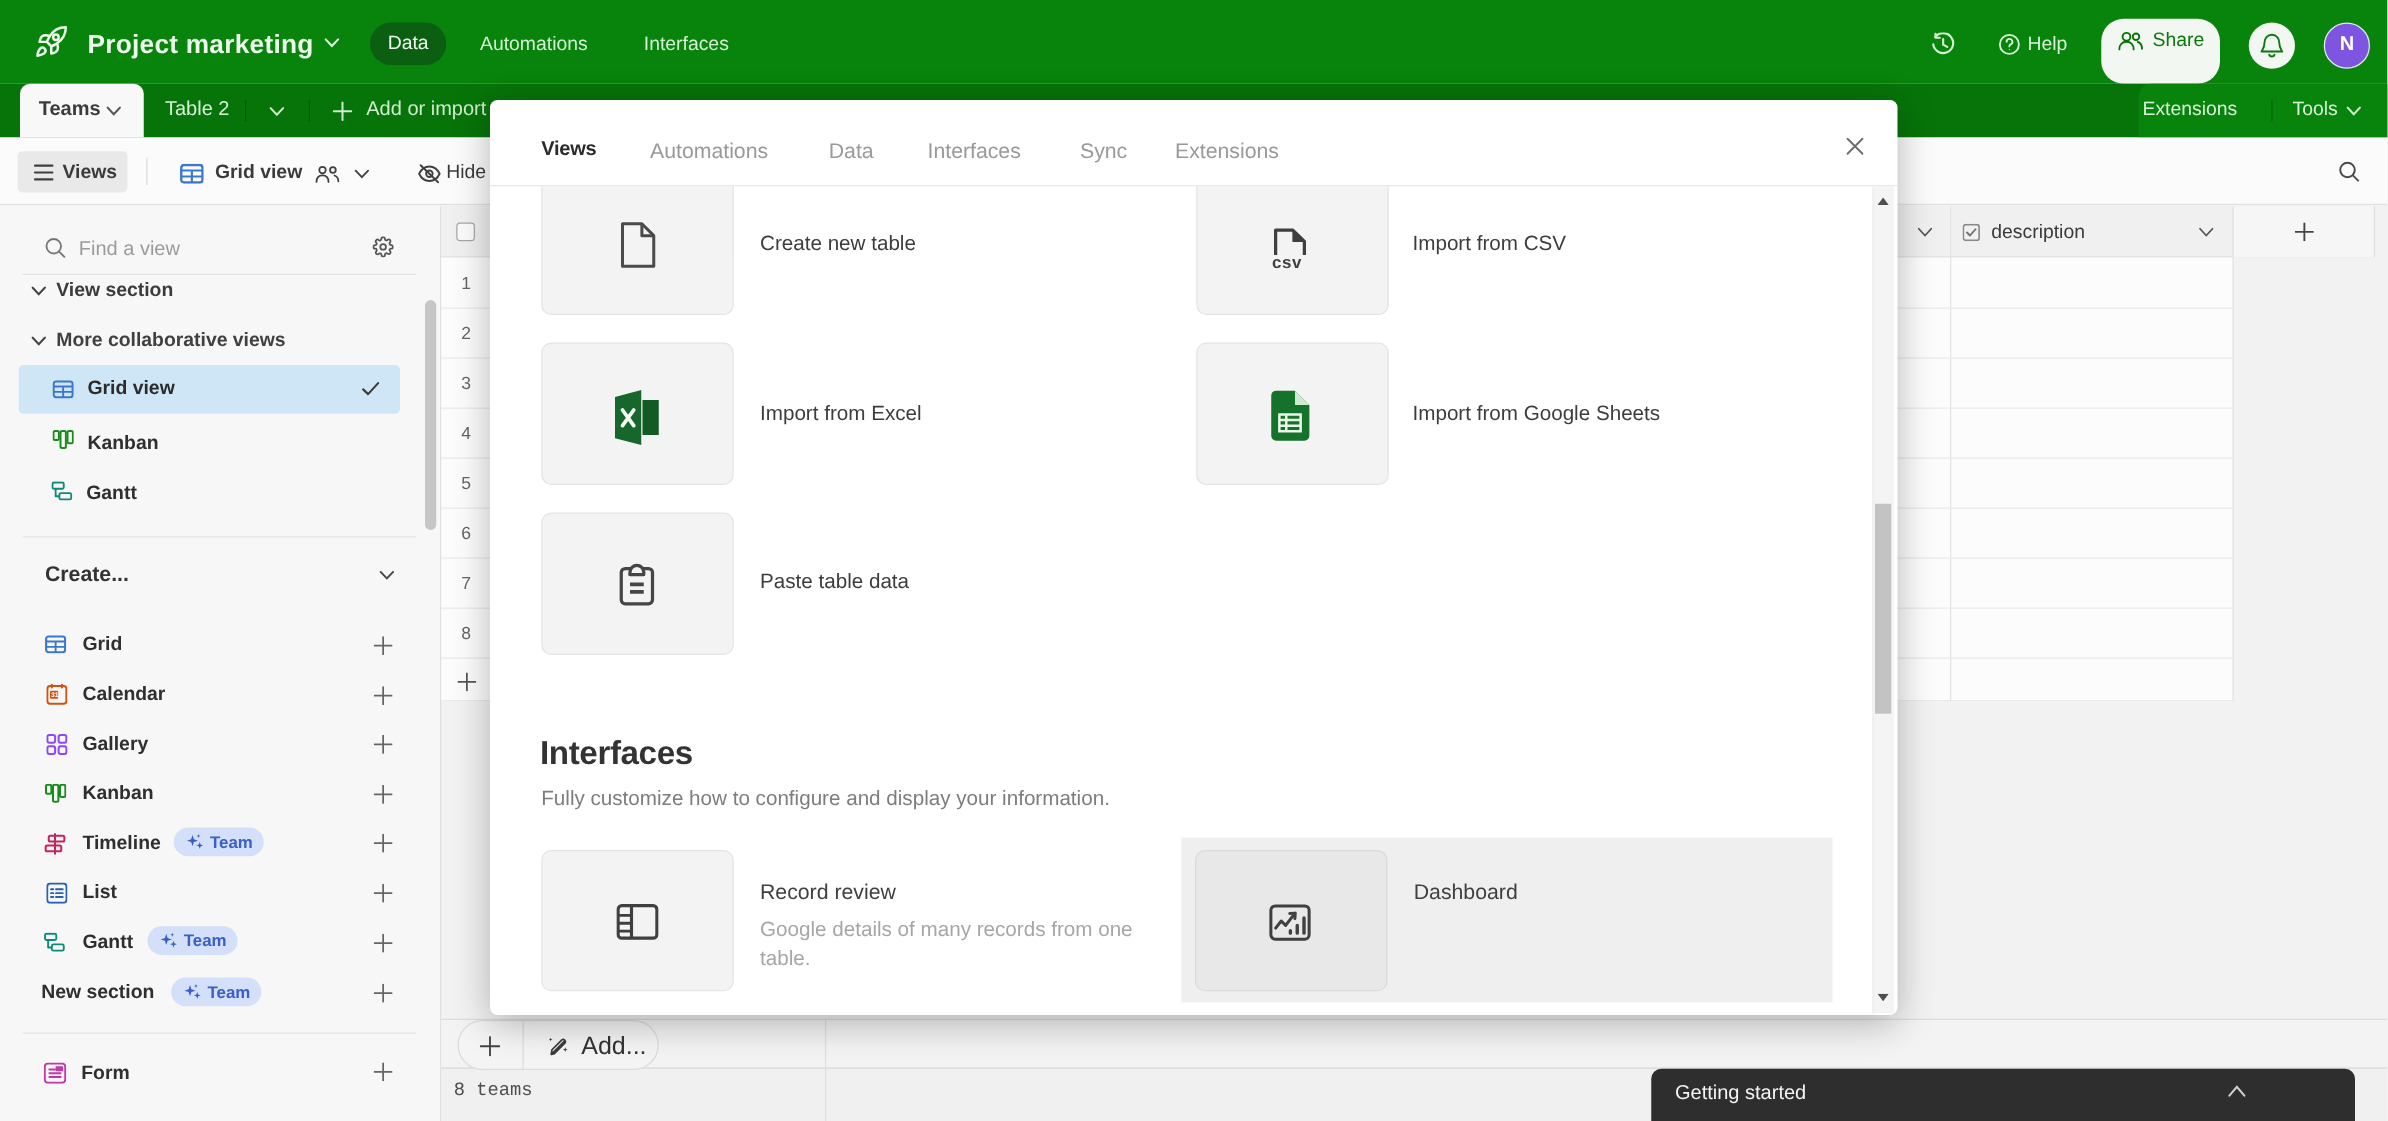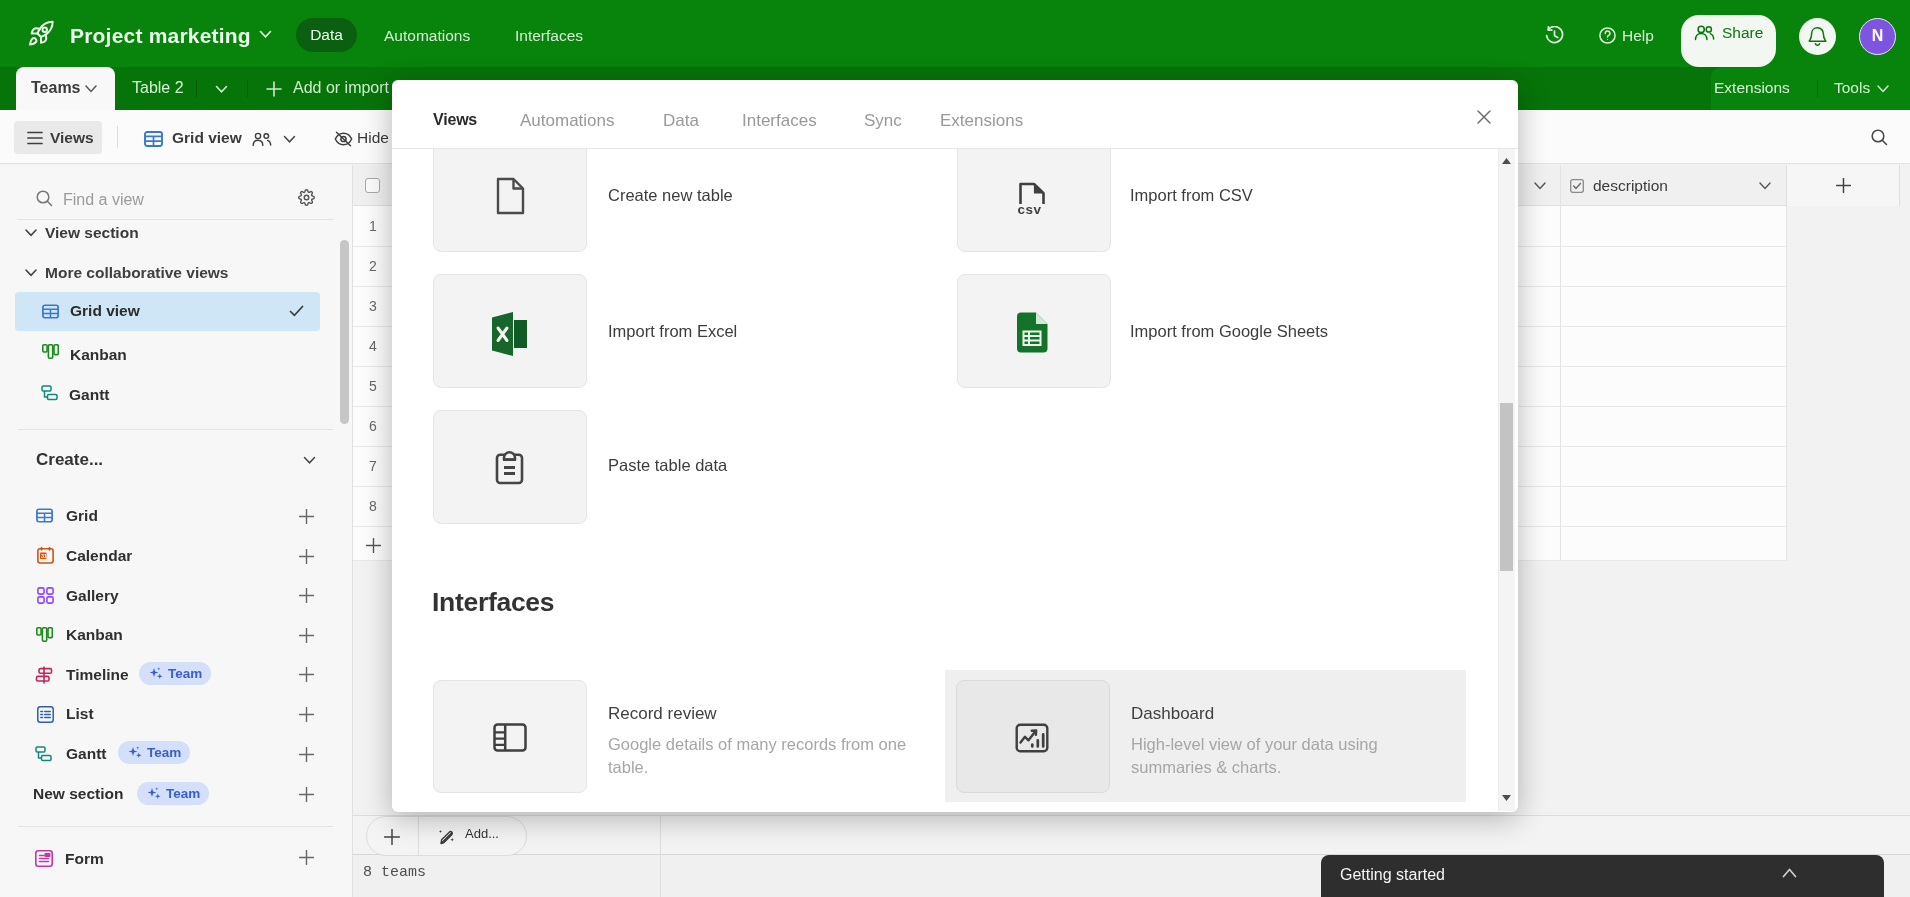--- a/index.html
+++ b/index.html
@@ -322,21 +322,21 @@
   <div class="abs" style="left:13px;top:1px;width:161px;height:40px;background:#f5f4f4;border:1px solid #dcdcdc;border-radius:20px;z-index:5;"></div>
   <div class="abs" style="left:65px;top:2px;width:1px;height:38px;background:#dcdcdc;z-index:6;"></div>
   <svg class="abs" style="left:31px;top:14px;z-index:7;" width="16" height="16" viewBox="0 0 16 16" fill="none" stroke="#444" stroke-width="1.5" stroke-linecap="round">
       <path d="M8 0.5 L8 15.5 M0.5 8 L15.5 8"></path>
     </svg>
   <svg class="abs" style="left:85px;top:14px;z-index:7;" width="17" height="17" viewBox="0 0 17 17" fill="none" stroke="#3b3b3b" stroke-width="1.5" stroke-linecap="round" stroke-linejoin="round">
     <path d="M3 14.5 L12 5.5 L14 3.5 M3 14.5 L5.5 13.9 L14 5.4 A1.8 1.8 0 0 0 11.5 2.9 L3.6 10.8 Z" fill="none" stroke-width="1.4"></path>
     <path d="M14.2 8.8 L14.7 10.2 L16.1 10.7 L14.7 11.2 L14.2 12.6 L13.7 11.2 L12.3 10.7 L13.7 10.2 Z" fill="#3b3b3b" stroke="none"></path>
     <path d="M2.5 1 L2.9 2.1 L4 2.5 L2.9 2.9 L2.5 4 L2.1 2.9 L1 2.5 L2.1 2.1 Z" fill="#3b3b3b" stroke="none"></path>
   </svg>
-  <div class="abs" style="left:112px;top:11px;font-size:13px;color:#333;z-index:7;">Add...</div>
+  <div class="abs" style="left:112px;top:11px;font-size:20px;color:#333;z-index:7;">Add...</div>
   <div class="abs" style="left:10px;top:49px;font-size:15px;color:#4f4f4f;font-family:Liberation Mono, monospace;">8 teams</div>
 </div>
 
 <div id="toast" class="abs" style="left:1321px;top:855px;width:563px;height:42px;background:#2e2e2e;border-radius:8px 8px 0 0;z-index:50;">
   <div class="abs" style="left:19px;top:11px;font-size:16px;color:#f5f5f5;">Getting started</div>
   <svg class="abs" style="left:461px;top:13px;" width="15" height="10" viewBox="0 0 15 10" fill="none" stroke="#cfcfcf" stroke-width="1.7" stroke-linecap="round">
       <path d="M1.5 8.5 L7.5 1.5 L13.5 8.5"></path>
     </svg>
 </div>
 
@@ -385,38 +385,38 @@
     <div class="abs" style="left:41px;top:261px;width:154px;height:114px;background:#f4f3f3;border:1px solid #e5e3e3;border-radius:8px;"></div>
     <svg class="abs" style="left:103px;top:301px;" width="29" height="35" viewBox="0 0 29 35" fill="none" stroke="#454545" stroke-width="2.6" stroke-linejoin="round">
       <rect x="2" y="4.8" width="25" height="28.2" rx="3.2"></rect>
       <path d="M9 9.6 L9 7.8 A5.5 5.5 0 0 1 20 7.8 L20 9.6 Z" fill="#f4f3f3"></path>
       <path d="M8 9.6 L21 9.6" stroke-width="2.4"></path>
       <path d="M9 17.5 L20 17.5 M9 23.5 L20 23.5" stroke-width="3"></path>
     </svg>
     <div class="abs" style="left:216px;top:307px;font-size:16.5px;color:#3d3d3d;text-align:right;">Paste table data</div>
 
     <div class="abs" style="left:40px;top:438px;font-size:26.5px;font-weight:bold;color:#333;letter-spacing:-0.3px;">Interfaces</div>
+    <div class="abs" style="left:41px;top:481px;font-size:16.5px;color:#7d7d7d;">Fully customize how to configure and display your information.</div>
     <div class="abs" style="left:553px;top:521px;width:521px;height:132px;background:#f0efef;"></div>
     <div class="abs" style="left:41px;top:531px;width:154px;height:113px;background:#f4f3f3;border:1px solid #e5e3e3;border-radius:8px;"></div>
     <svg class="abs" style="left:101px;top:574px;" width="34" height="29" viewBox="0 0 34 29" fill="none" stroke="#3f3f3f" stroke-width="2.5" stroke-linejoin="round">
       <rect x="1.5" y="1.5" width="31" height="26" rx="3"></rect>
       <path d="M12.2 1.5 L12.2 27.5"></path>
       <path d="M1.5 9.3 L12.2 9.3 M1.5 15.6 L12.2 15.6 M1.5 21.9 L12.2 21.9" stroke-width="2.3"></path>
     </svg>
     <div class="abs" style="left:216px;top:555px;font-size:17px;color:#404040;">Record review</div>
     <div class="abs" style="left:216px;top:584px;width:310px;font-size:16.5px;line-height:23px;color:#a6a6a6;">Google details of many records from one table.</div>
     <div class="abs" style="left:564px;top:531px;width:154px;height:113px;background:#e9e8e8;border:1px solid #dbdada;border-radius:8px;"></div>
     <svg class="abs" style="left:623px;top:574px;" width="34" height="30" viewBox="0 0 34 30" fill="none" stroke="#3f3f3f" stroke-width="2.4" stroke-linejoin="round">
       <rect x="1.7" y="1.7" width="30.6" height="26.6" rx="3.5"></rect>
       <path d="M5.5 19.5 L10 13.8 L13.5 17.3 L19.5 9.5" stroke-linecap="round"></path>
       <path d="M16.8 7.8 L21.2 7.5 L20.9 11.9" stroke-linecap="round"></path>
       <path d="M17.3 23.5 L17.3 21.6 M22.8 23.5 L22.8 17.3 M28.2 23.5 L28.2 11.3" stroke-width="2.7" stroke-linecap="round"></path>
     </svg>
     <div class="abs" style="left:739px;top:555px;font-size:17px;color:#404040;">Dashboard</div>
-    <div class="abs" style="left:739px;top:584px;width:330px;font-size:16.5px;line-height:23px;color:#a6a6a6;">High-level view of your data using summaries &amp; charts.</div>
 
     <div class="abs" style="left:1106px;top:0;width:17px;height:662px;background:#f5f4f4;border-left:1px solid #ececec;"></div>
     <svg class="abs" style="left:1110px;top:9px;" width="9" height="6" viewBox="0 0 9 6" fill="#4e4e4e">
         <path d="M4.5 0 L9 6 L0 6 Z"></path>
       </svg>
     <svg class="abs" style="left:1110px;top:646px;" width="9" height="6" viewBox="0 0 9 6" fill="#4e4e4e">
         <path d="M4.5 6 L9 0 L0 0 Z"></path>
       </svg>
     <div class="abs" style="left:1108px;top:254px;width:13px;height:168px;background:#c4c3c3;"></div>
   </div>

